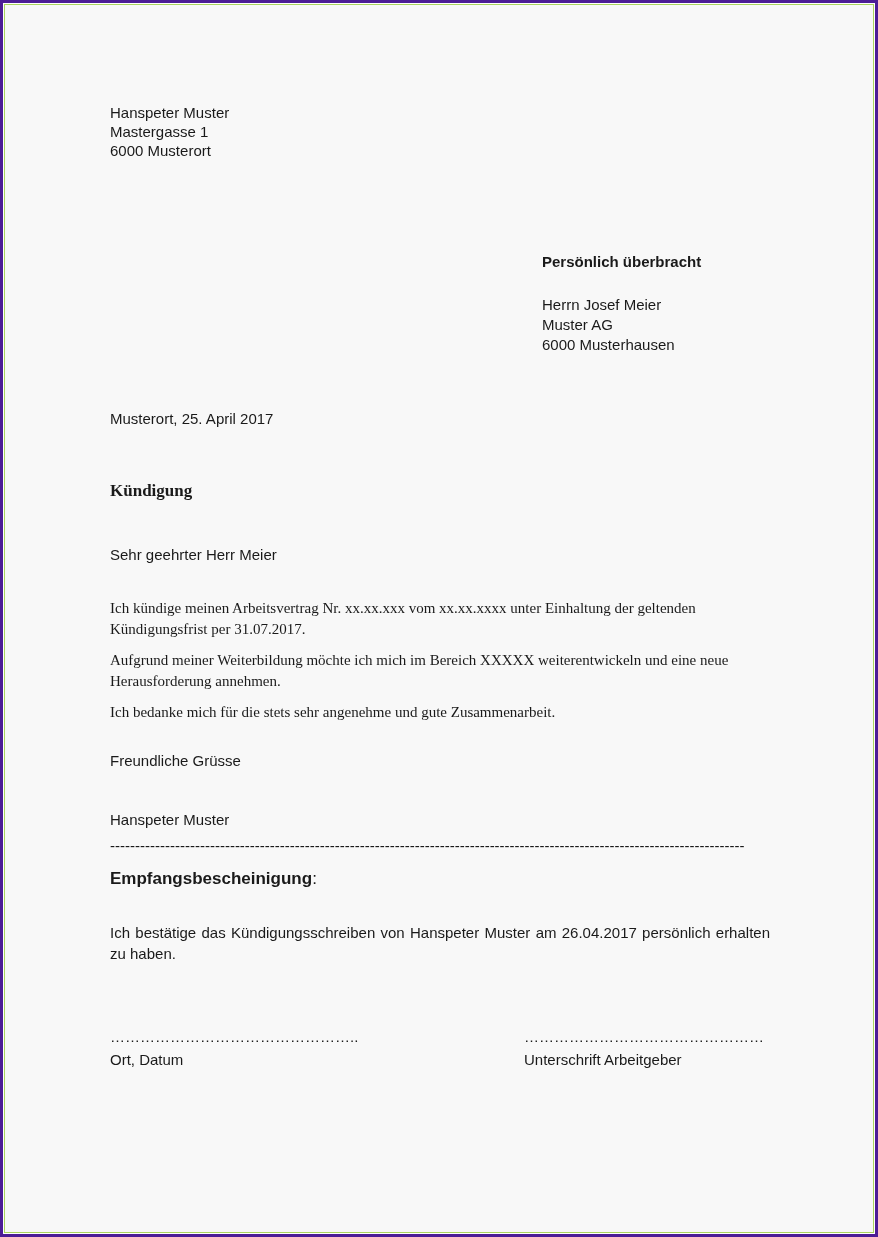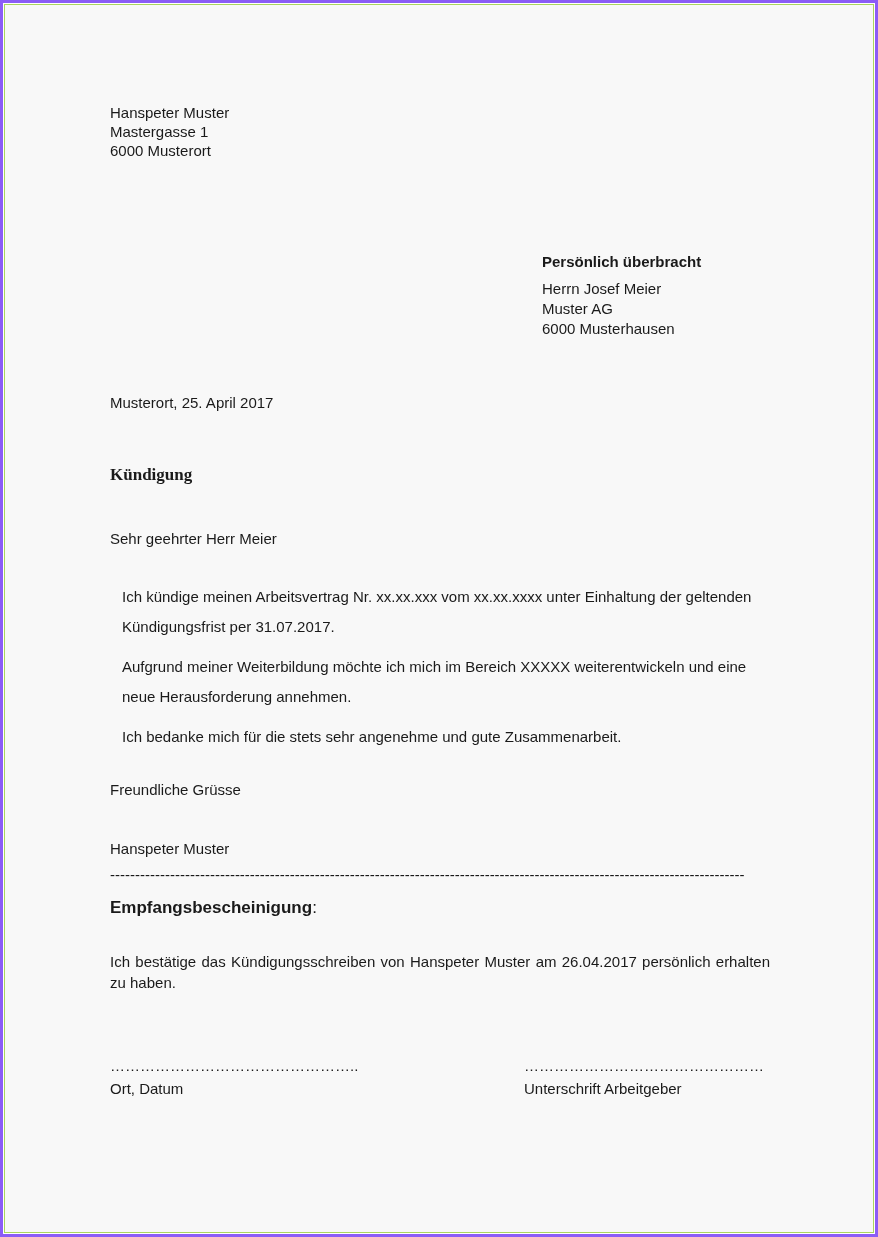--- a/index.html
+++ b/index.html
@@ -6,21 +6,21 @@
     margin: 0;
     padding: 0;
     background: #ffffff;
   }
   .page {
     position: relative;
     width: 878px;
     height: 1237px;
     box-sizing: border-box;
     background: #f8f8f8;
-    border: 3px solid #8b5cf6;
+    border: 3px solid #4c1d95;
     box-shadow: inset 0 0 0 1px #ffffff, inset 0 0 0 2px #aad55e;
     font-family: "Liberation Sans", sans-serif;
     color: #1a1a1a;
     overflow: hidden;
   }
   .content {
     box-sizing: border-box;
     width: 100%;
     height: 100%;
     padding: 100px 105px 0 107px;
@@ -35,39 +35,40 @@
   }
   .recipient-block {
     margin-top: 92px;
     margin-left: 432px;
     line-height: 20px;
   }
   .bold {
     font-weight: bold;
   }
   .delivery {
-    margin-bottom: 7px;
+    margin-bottom: 23px;
   }
   .date-line {
     margin-top: 54px;
   }
   .subject {
     margin: 52px 0 0 0;
     font-size: 17px;
     font-weight: bold;
     line-height: 21px;
     font-family: Liberation Serif, serif;
   }
   .salutation {
     margin: 43px 0 33px 0;
     line-height: 21px;
   }
   .body-para {
-    margin: 0 0 10px 12px;
-    line-height: 30px;
+    margin: 0 0 10px 0;
+    line-height: 21px;
+    font-family: Liberation Serif, serif;
   }
   .closing {
     margin: 27px 0 0 0;
     line-height: 21px;
   }
   .signature-name {
     margin: 38px 0 0 0;
     line-height: 21px;
   }
   .separator {

